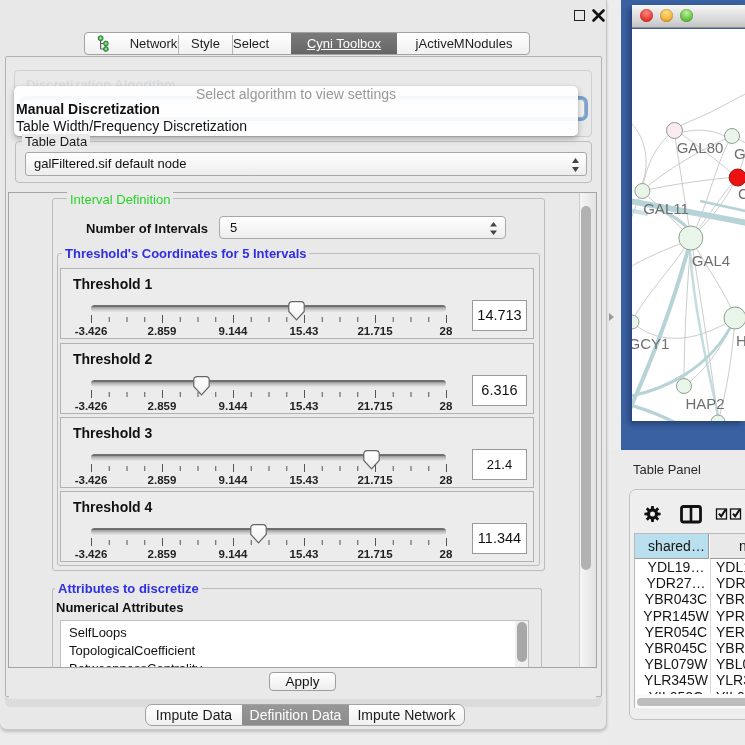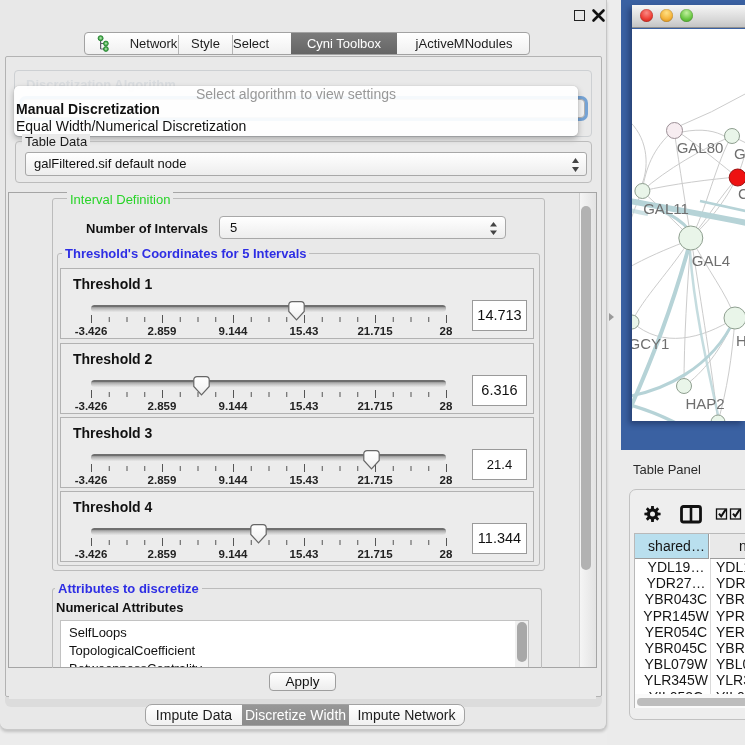--- a/index.html
+++ b/index.html
@@ -142,35 +142,35 @@
       <g fill="#a8dca6">
         <circle cx="3.6" cy="4.2" r="1.1"></circle>
           <circle cx="8.9" cy="9.5" r="1"></circle>
           <circle cx="8.9" cy="15" r="1"></circle>
       </g>
     </svg>
     <div class="abs" style="left:93px; top:2px; width:1px; height:19px; background:#b5b5b5;"></div>
     <div class="abs" style="left:94px; top:0; width:53px; height:21px; line-height:21px; text-align:center;">Style</div>
     <div class="abs" style="left:147px; top:2px; width:1px; height:19px; background:#b5b5b5;"></div>
     <div class="abs" style="left:148px; top:0; width:58px; height:21px; line-height:21px; ">Select</div>
-    <div class="abs" style="left:206px; top:0; width:106px; height:23px; line-height:21px; text-align:center; background:linear-gradient(#7b7b7b,#636363); color:#ffffff;">Cyni Toolbox</div>
+    <div class="abs" style="left:206px; top:0; width:106px; height:23px; line-height:21px; text-align:center; background:linear-gradient(#7b7b7b,#636363); color:#ffffff;text-decoration:underline;">Cyni Toolbox</div>
     <div class="abs" style="left:312px; top:0; width:134px; height:21px; line-height:21px; text-align:center;">jActiveMNodules</div>
   </div>
 
   <div class="abs" style="left:5px; top:56px; width:597px; height:641px; background:#e9e9e9; border:1px solid #b3b3b3; border-radius:2px;"></div>
   <div class="abs" style="left:5px; top:697px; width:597px; height:10px; background:#dcdcdc; border-radius:0 0 6px 6px;"></div>
 
   <div class="abs" style="left:14px; top:70px; width:578px; height:67px; border:1px solid #cdd0d3; border-radius:4px;"></div>
   <div class="abs" style="left:26px; top:77px; font-size:13px; font-weight:bold; color:#d9dcdf;">Discretization Algorithm</div>
   <div class="abs" style="left:22px; top:99px; width:563px; height:19px; background:#f2f2f2; border:1px solid #b0b0b0; border-radius:4px; box-shadow:0 0 0 3px #76a3d4;"></div>
 
   <div class="abs" style="left:14px; top:86px; width:564px; height:50px; background:rgba(255,255,255,0.93); border-radius:5px; box-shadow:0 3px 6px rgba(0,0,0,0.28), 0 0 1px rgba(0,0,0,0.25); font-size:14px; color:#111111;">
     <div style="text-align:center; color:#989898; padding-top:2px; height:15px; line-height:13px;">Select algorithm to view settings</div>
     <div style="font-weight:bold; padding-left:2px; height:17px; line-height:17px;">Manual Discretization</div>
-    <div style="padding-left:2px; height:17px; line-height:16px;">Equal Width/Numerical Discretization</div>
+    <div style="padding-left:2px; height:17px; line-height:16px;">Table Width/Frequency Discretization</div>
   </div>
 
   <div class="abs" style="left:15px; top:141px; width:577px; height:42px; border:1px solid #bcbcbc; border-radius:4px;"></div>
   <div class="abs" style="left:22px; top:134px; padding:0 3px; background:#e9e9e9; font-size:13px; color:#1c1c1c;">Table Data</div>
   <div class="abs" style="left:25px; top:152px; width:562px; height:24px; background:linear-gradient(#ffffff,#ededed); border:1px solid #a8a8a8; border-radius:3px; font-size:13px; color:#111; line-height:22px; padding-left:8px;">galFiltered.sif default node
     <svg class="abs" style="right:6px; top:4px;" width="9" height="16" viewBox="0 0 9 16">
         <path d="M4.5,1 L8,6 H1 Z M4.5,15 L1,10 H8 Z" fill="#444"></path>
       </svg>
   </div>
 
@@ -377,16 +377,16 @@
   <div class="abs" style="left:60px; top:620px; width:455px; height:47px; background:#ffffff; border-top:1px solid #c2c2c2; border-left:1px solid #c2c2c2; font-size:13px; color:#111; padding:3px 0 0 8px; line-height:18.2px; overflow:hidden;">SelfLoops<br>TopologicalCoefficient<br>BetweennessCentrality</div>
   <div class="abs" style="left:515px; top:620px; width:14px; height:47px; background:#f0f0f0; border-top:1px solid #c2c2c2; border-right:1px solid #c2c2c2;"></div>
   <div class="abs" style="left:517px; top:622px; width:10px; height:40px; background:#a8a8a8; border-radius:5px;"></div>
 
   <div class="abs" style="left:9px; top:668px; width:587px; height:31px; background:#e9e9e9;"></div>
 
   <div class="abs" style="left:269px; top:672px; width:67px; height:19px; background:linear-gradient(#ffffff,#ededed); border:1px solid #9e9e9e; border-radius:4px; text-align:center; font-size:13.5px; color:#111; line-height:17px;">Apply</div>
 
   <div class="abs" style="left:145px; top:704px; width:320px; height:22px; background:linear-gradient(#ffffff,#f0f0f0); border:1px solid #a2a2a2; border-radius:7px; font-size:14px; color:#1c1c1c; overflow:hidden;">
     <div class="abs" style="left:0; top:0; width:96px; height:20px; line-height:20px; text-align:center;">Impute Data</div>
-    <div class="abs" style="left:96px; top:0; width:107px; height:22px; line-height:20px; text-align:center; background:linear-gradient(#979797,#8a8a8a); color:#ffffff;">Discretize Width</div>
+    <div class="abs" style="left:96px; top:0; width:107px; height:22px; line-height:20px; text-align:center; background:linear-gradient(#979797,#8a8a8a); color:#ffffff;">Definition Data</div>
     <div class="abs" style="left:203px; top:0; width:115px; height:20px; line-height:20px; text-align:center;">Impute Network</div>
   </div>
 </div>
 
 </body></html>

